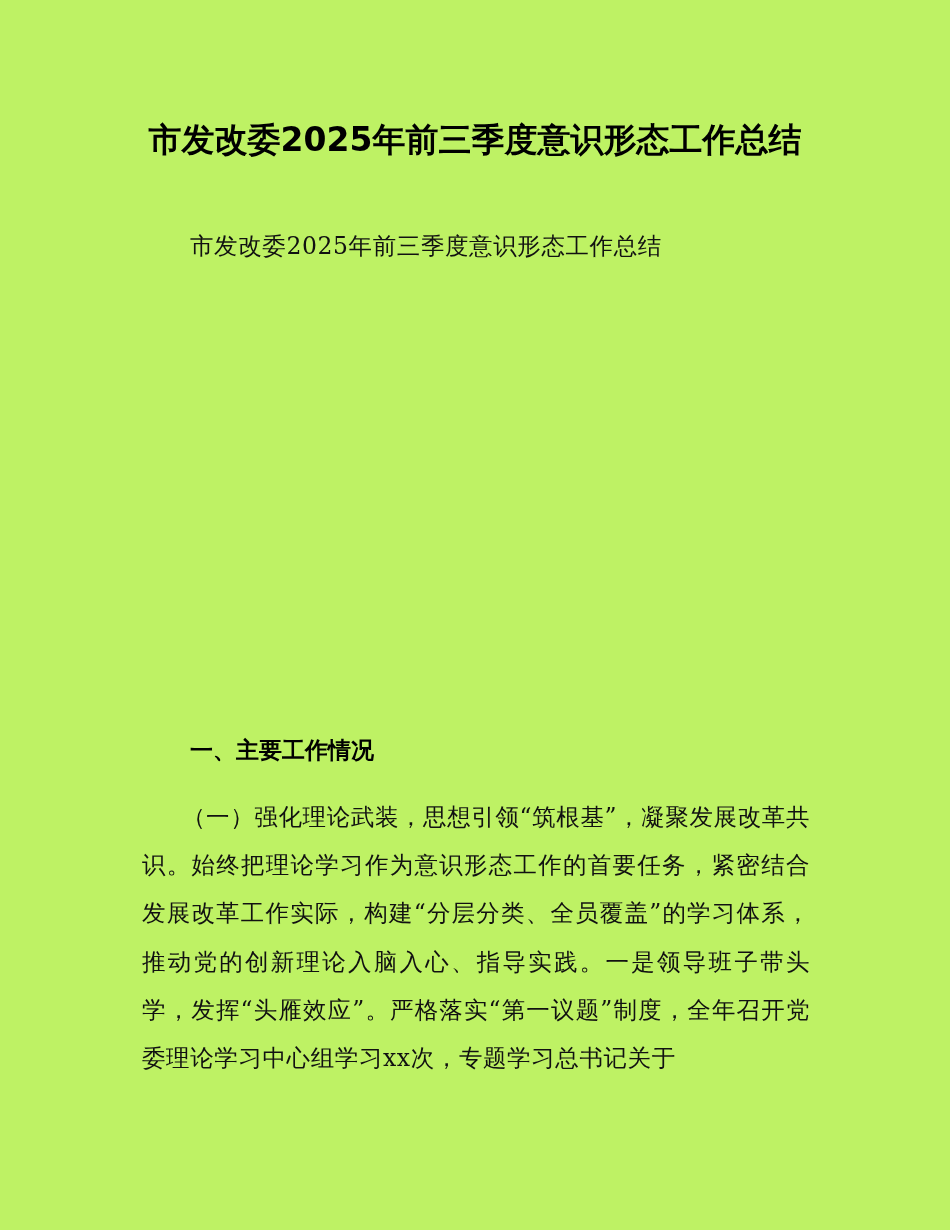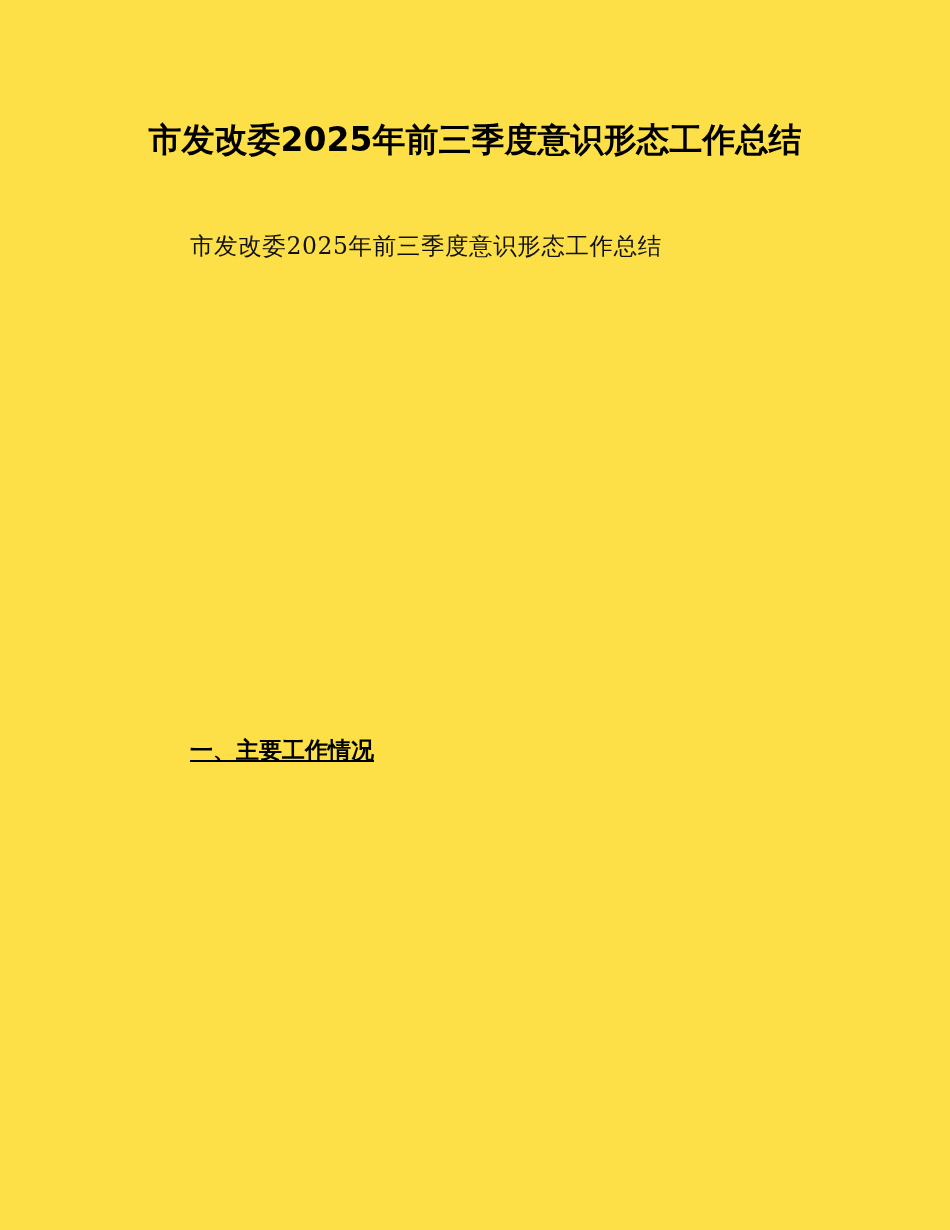--- a/index.html
+++ b/index.html
@@ -1,34 +1,35 @@
 <!DOCTYPE html>
 <html><head>
 <meta charset="utf-8">
 <style>
   html, body { margin: 0; padding: 0; background: #ffffff; }
   body { width: 950px; height: 1230px; position: relative; overflow: hidden;
          font-family: "DejaVu Serif", "Liberation Serif", serif; color: #111; }
-  .page { position: absolute; left: 0; top: 0; width: 950px; height: 1230px; background: #fde047; }
+  .page { position: absolute; left: 0; top: 0; width: 950px; height: 1230px; background: #bef264; }
   .title { position: absolute; left: 0; top: 116px; width: 950px; text-align: center;
            font-family: "DejaVu Sans", "Liberation Sans", sans-serif; font-weight: bold;
            font-size: 33px; line-height: 48px; letter-spacing: 0px; color: #000; }
   .body { position: absolute; left: 142px; width: 668px; font-size: 23.5px; line-height: 48.2px;
           text-align: justify; text-align-last: left; letter-spacing: 0.6px; }
   .subtitle { top: 222px; text-indent: 48px; }
   .para1 { top: 313px; text-indent: 48px; }
   .heading { position: absolute; left: 190px; top: 726px; font-family: "DejaVu Sans", "Liberation Sans", sans-serif;
-             font-weight: bold; font-size: 23px; line-height: 48px; color: #000; text-decoration: underline; }
+             font-weight: bold; font-size: 23px; line-height: 48px; color: #000; }
   .para2 { top: 793px; text-indent: 40px; }
   p { margin: 0; }
 </style>
 </head>
 <body>
 
 <div class="page">
   <div class="title">市发改委2025年前三季度意识形态工作总结</div>
 
   <p class="body subtitle">市发改委2025年前三季度意识形态工作总结</p>
 
 
   <div class="heading">一、主要工作情况</div>
 
+  <p class="body para2">（一）强化理论武装，思想引领“筑根基”，凝聚发展改革共识。始终把理论学习作为意识形态工作的首要任务，紧密结合发展改革工作实际，构建“分层分类、全员覆盖”的学习体系，推动党的创新理论入脑入心、指导实践。一是领导班子带头学，发挥“头雁效应”。严格落实“第一议题”制度，全年召开党委理论学习中心组学习xx次，专题学习总书记关于</p>
 </div>
 
 </body></html>

